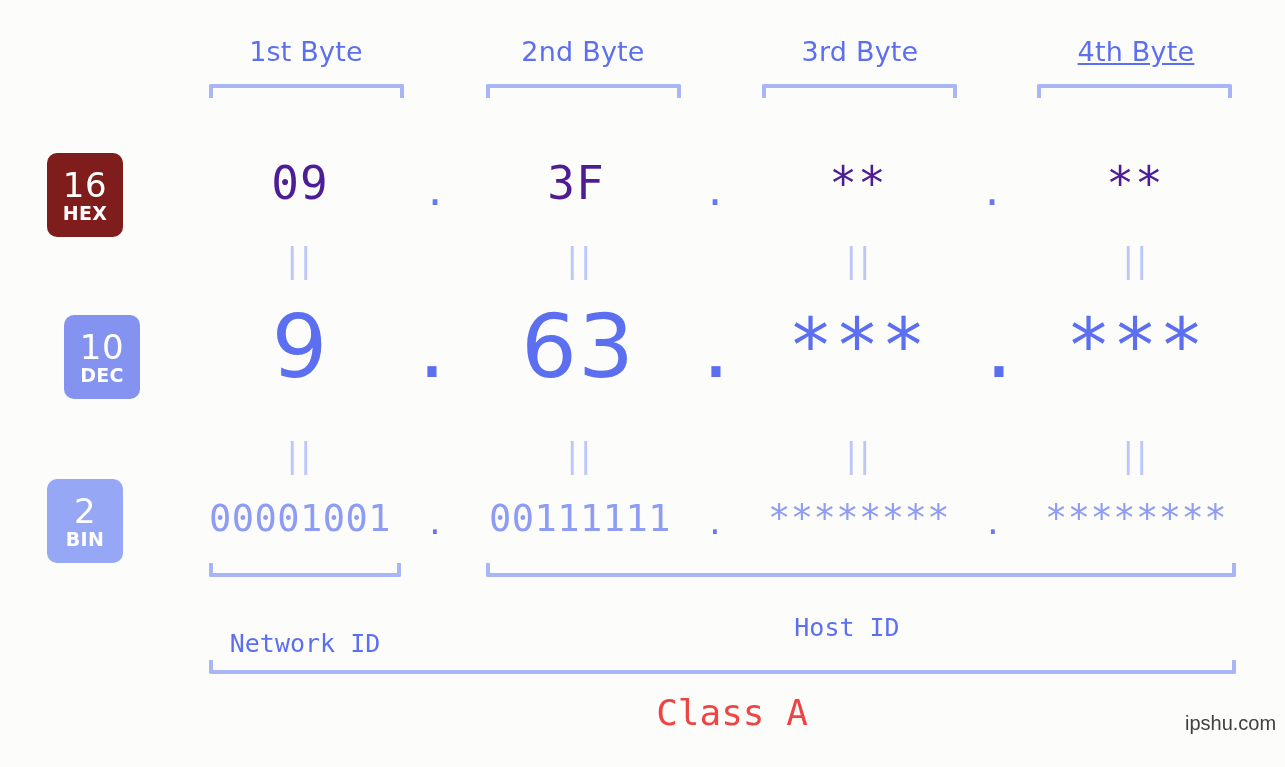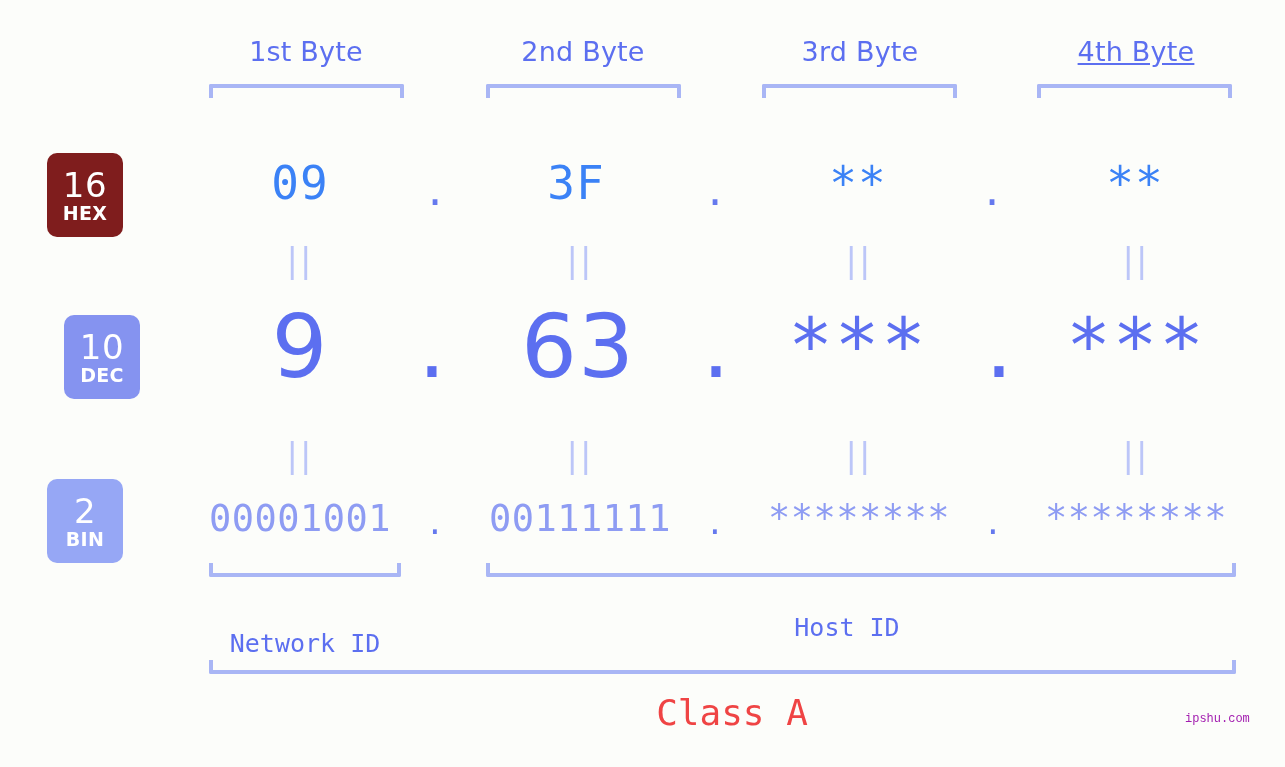--- a/index.html
+++ b/index.html
@@ -70,21 +70,21 @@
     font-size: 19px;
     font-weight: 700;
     margin-top: 2px;
     letter-spacing: 0.3px;
   }
 
   
   .hex-val {
     font-family: "DejaVu Sans Mono", monospace;
     font-size: 46px;
-    color: #3b82f6;
+    color: #4c1d95;
     text-align: center;
     white-space: nowrap;
     letter-spacing: 1px;
   }
   .hex-dot {
     font-family: "DejaVu Sans", sans-serif;
     font-size: 46px;
     color: #6579ee;
     text-align: center;
     line-height: 1;
@@ -146,23 +146,23 @@
     white-space: nowrap;
   }
   .class-label {
     font-family: "DejaVu Sans Mono", monospace;
     font-size: 36px;
     color: #ef4444;
     text-align: center;
     white-space: nowrap;
   }
   .watermark {
-    font-family: Liberation Mono, monospace;
-    font-size: 12px;
-    color: #a21caf;
+    font-family: Liberation Sans, sans-serif;
+    font-size: 20px;
+    color: #404040;
     white-space: nowrap;
   }
 </style>
 </head>
 <body>
 
 <div id="stage">
 
   <div class="abs byte-title" style="left:186px; top:36px; width:240px;">1st Byte</div>
   <div class="abs byte-title" style="left:463px; top:36px; width:240px;">2nd Byte</div>

